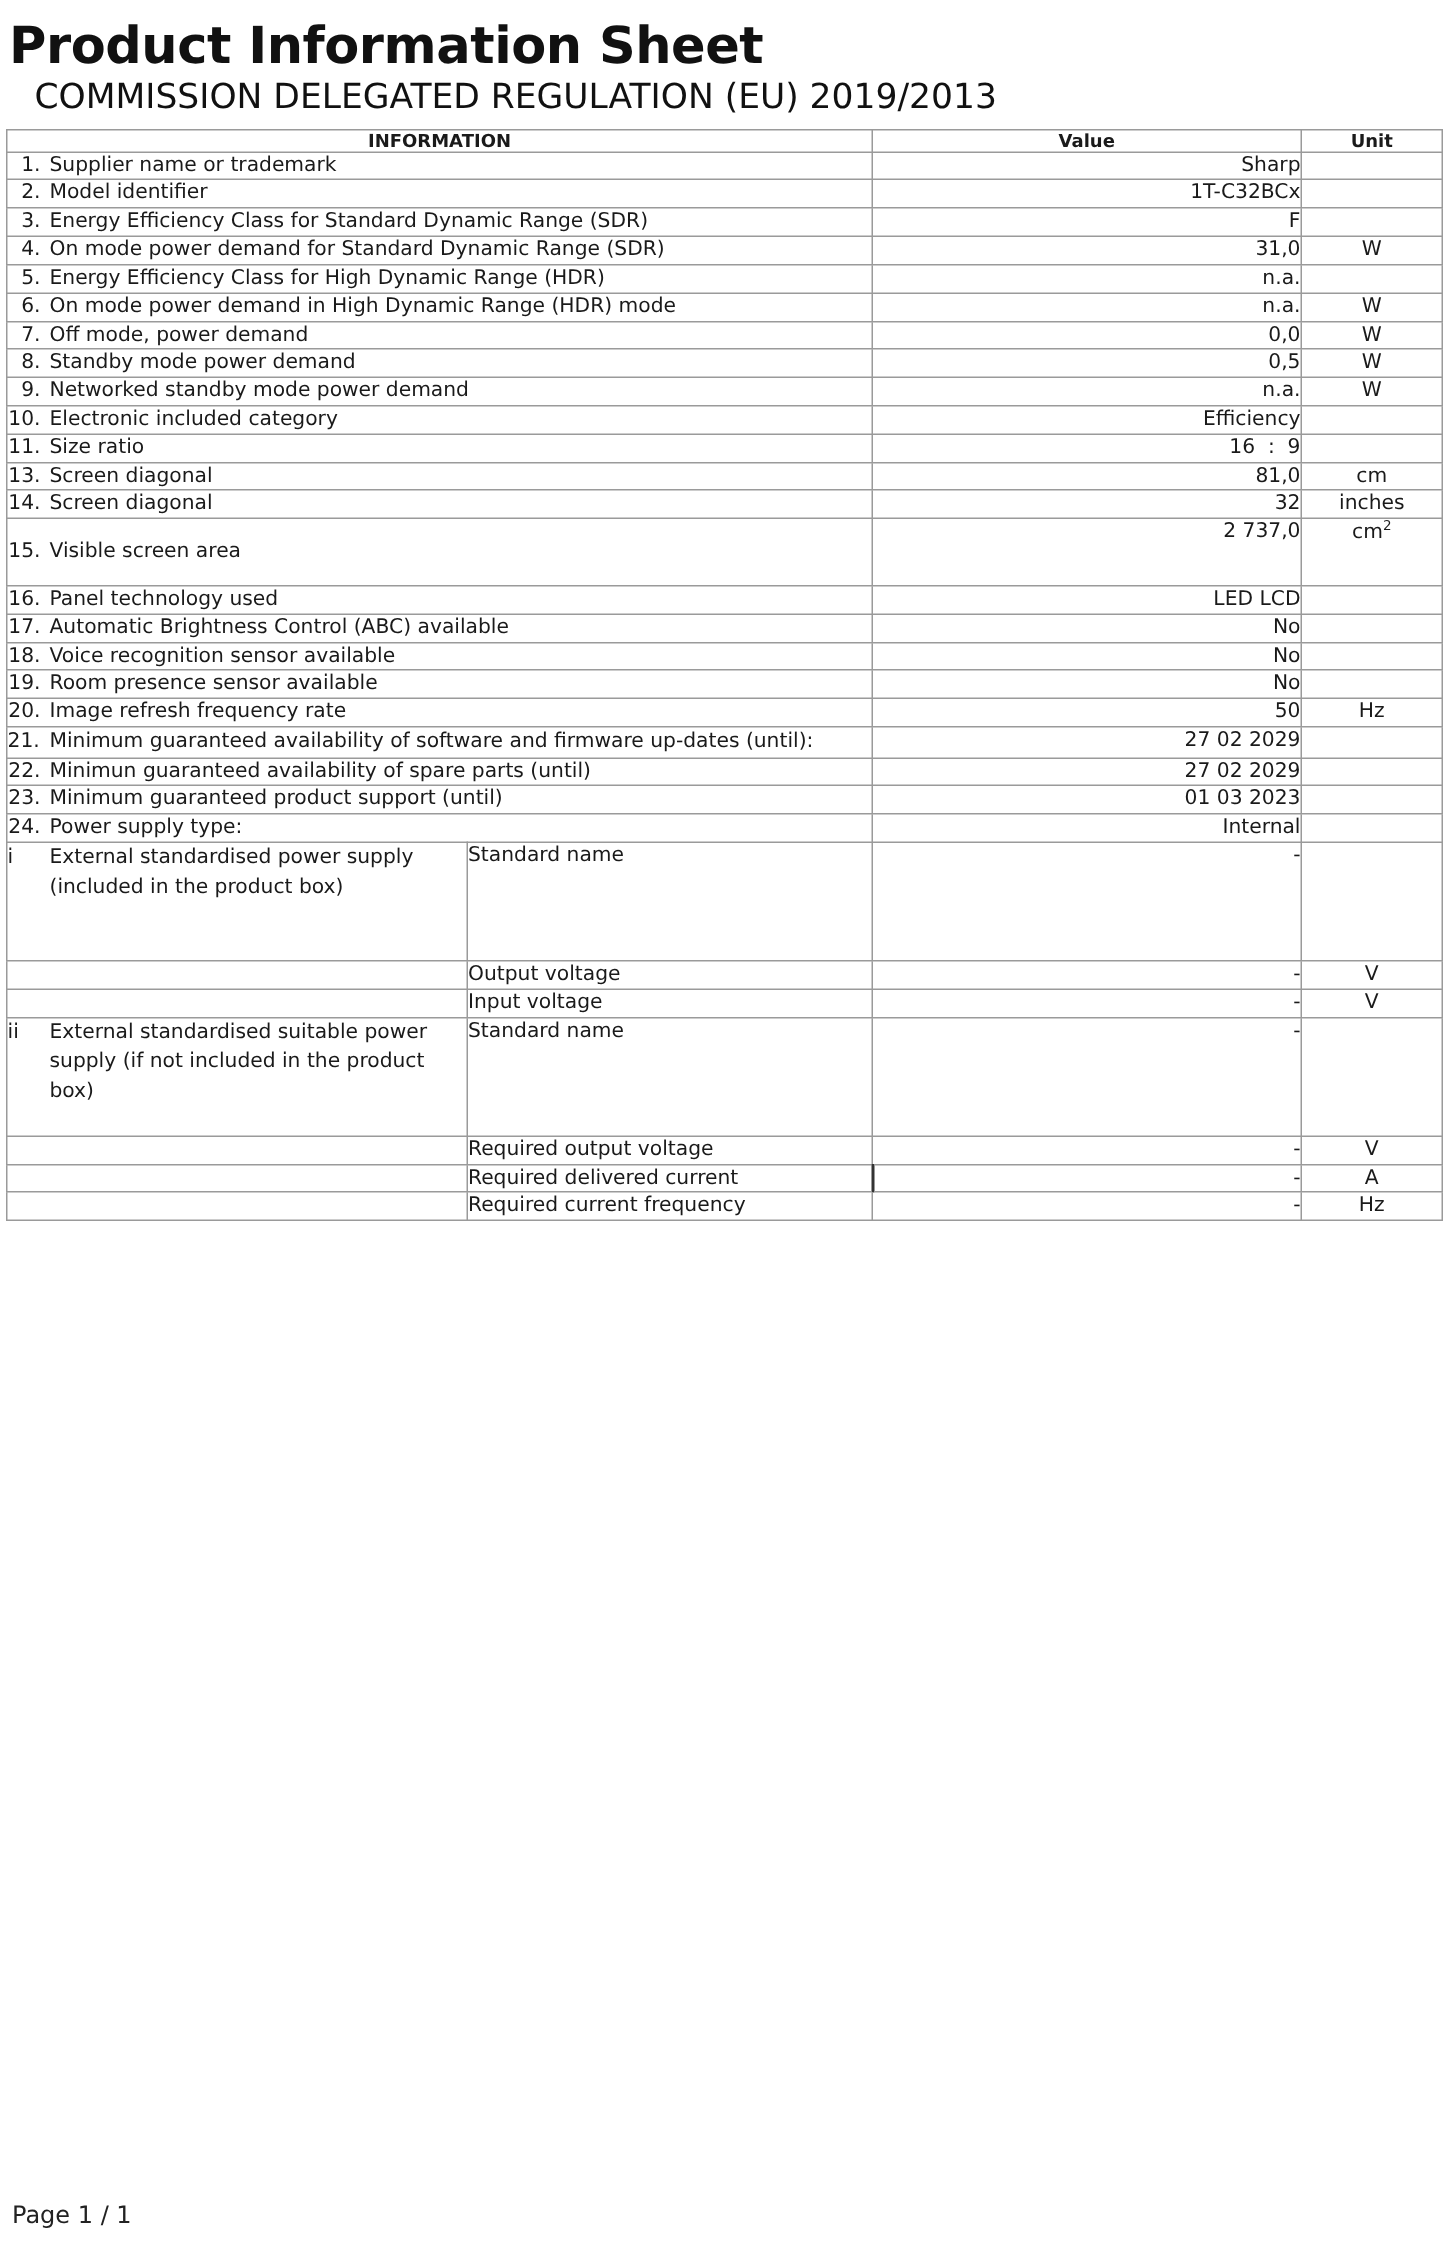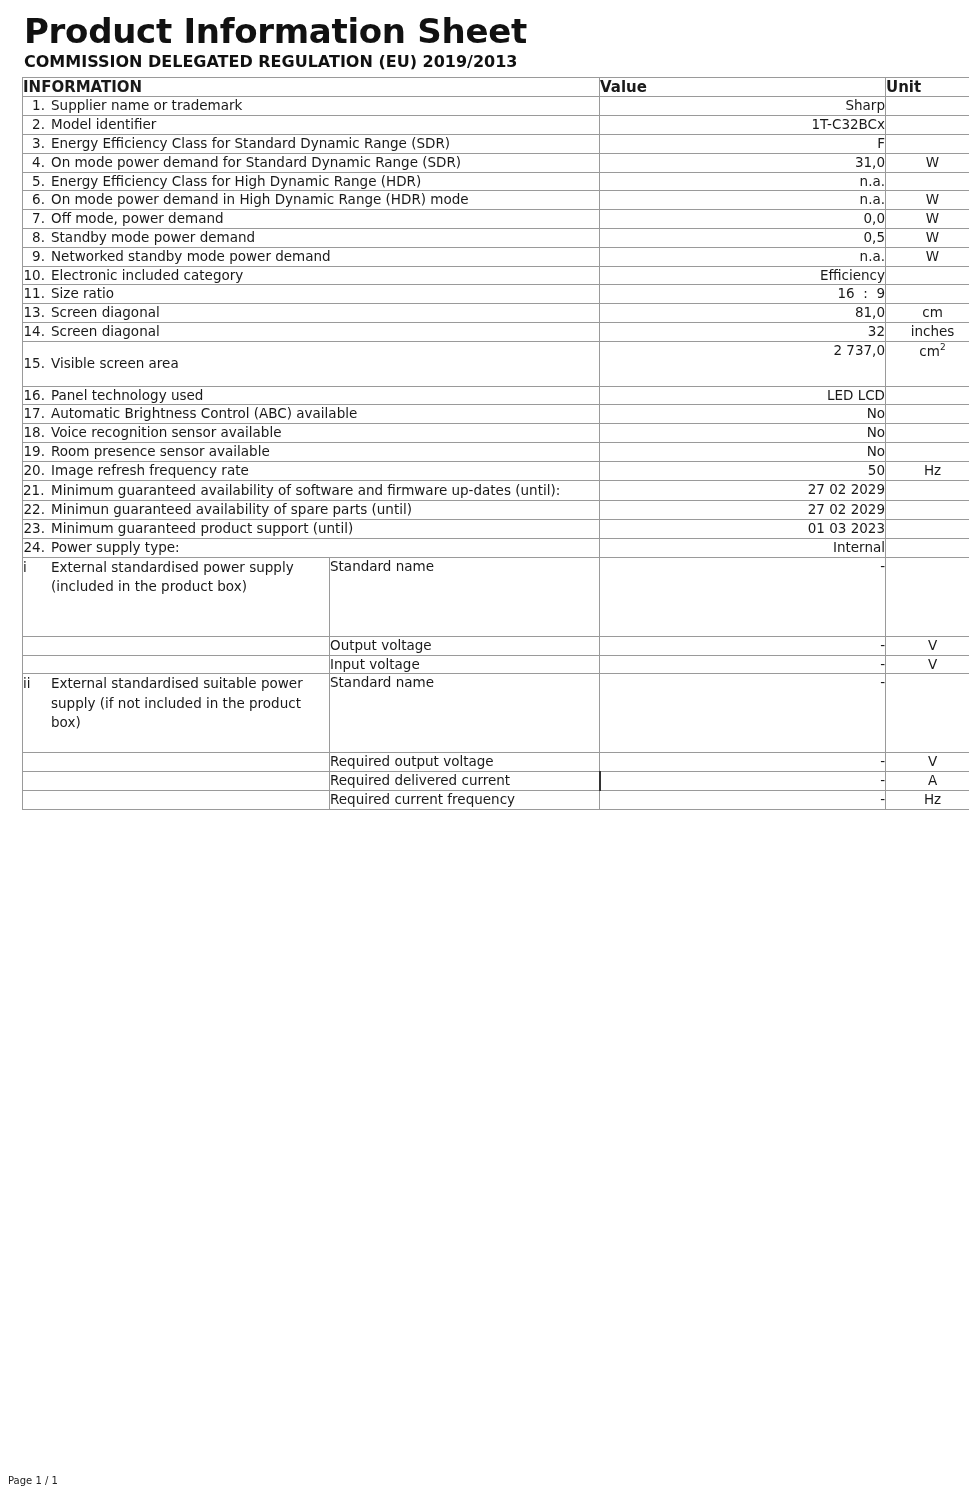--- a/index.html
+++ b/index.html
@@ -13,52 +13,52 @@
     font-family: "DejaVu Sans", sans-serif;
     color: #1a1a1a;
     position: relative;
     overflow: hidden;
   }
   .page {
     position: relative;
     width: 969px;
     height: 1500px;
     box-sizing: border-box;
-    padding: 8px 6px 0 22px;
+    padding: 8px 6px 0 4px;
   }
   .doc-title {
     font-size: 34px;
     font-weight: bold;
     letter-spacing: -0.3px;
     margin: 4px 0 2px 2px;
     line-height: 1.12;
     color: #111;
   }
   .doc-subtitle {
-    font-size: 16px;
-    font-weight: bold;
-    margin: 0 0 6px 2px;
+    font-size: 23px;
+    font-weight: normal;
+    margin: 0 0 6px 19px;
     line-height: 1.2;
     color: #111;
   }
   table.pis {
     border-collapse: collapse;
     width: 957px;
     table-layout: fixed;
     font-size: 13.5px;
   }
   table.pis td, table.pis th {
     border: 1px solid #9a9a9a;
     padding: 0;
     vertical-align: top;
   }
   th.hdr {
     font-weight: bold;
-    font-size: 15px;
-    text-align: left;
+    font-size: 12px;
+    text-align: center;
     padding: 7px 4px 8px 4px;
     background: #ffffff;
   }
   td.lbl {
     padding: 7px 6px 7px 4px;
     line-height: 1.32;
   }
   td.lbl .num {
     display: inline-block;
     width: 28px;
@@ -99,21 +99,21 @@
     padding: 7px 4px 7px 4px;
   }
   sup.sup {
     font-size: 9px;
     vertical-align: super;
   }
   .footer {
     position: absolute;
     left: 8px;
     bottom: 14px;
-    font-size: 10px;
+    font-size: 16px;
     color: #222;
   }
   .nowrap { white-space: pre; }
 </style>
 </head>
 <body>
 
 <div class="page">
 
   <div class="doc-title">Product Information Sheet</div>

